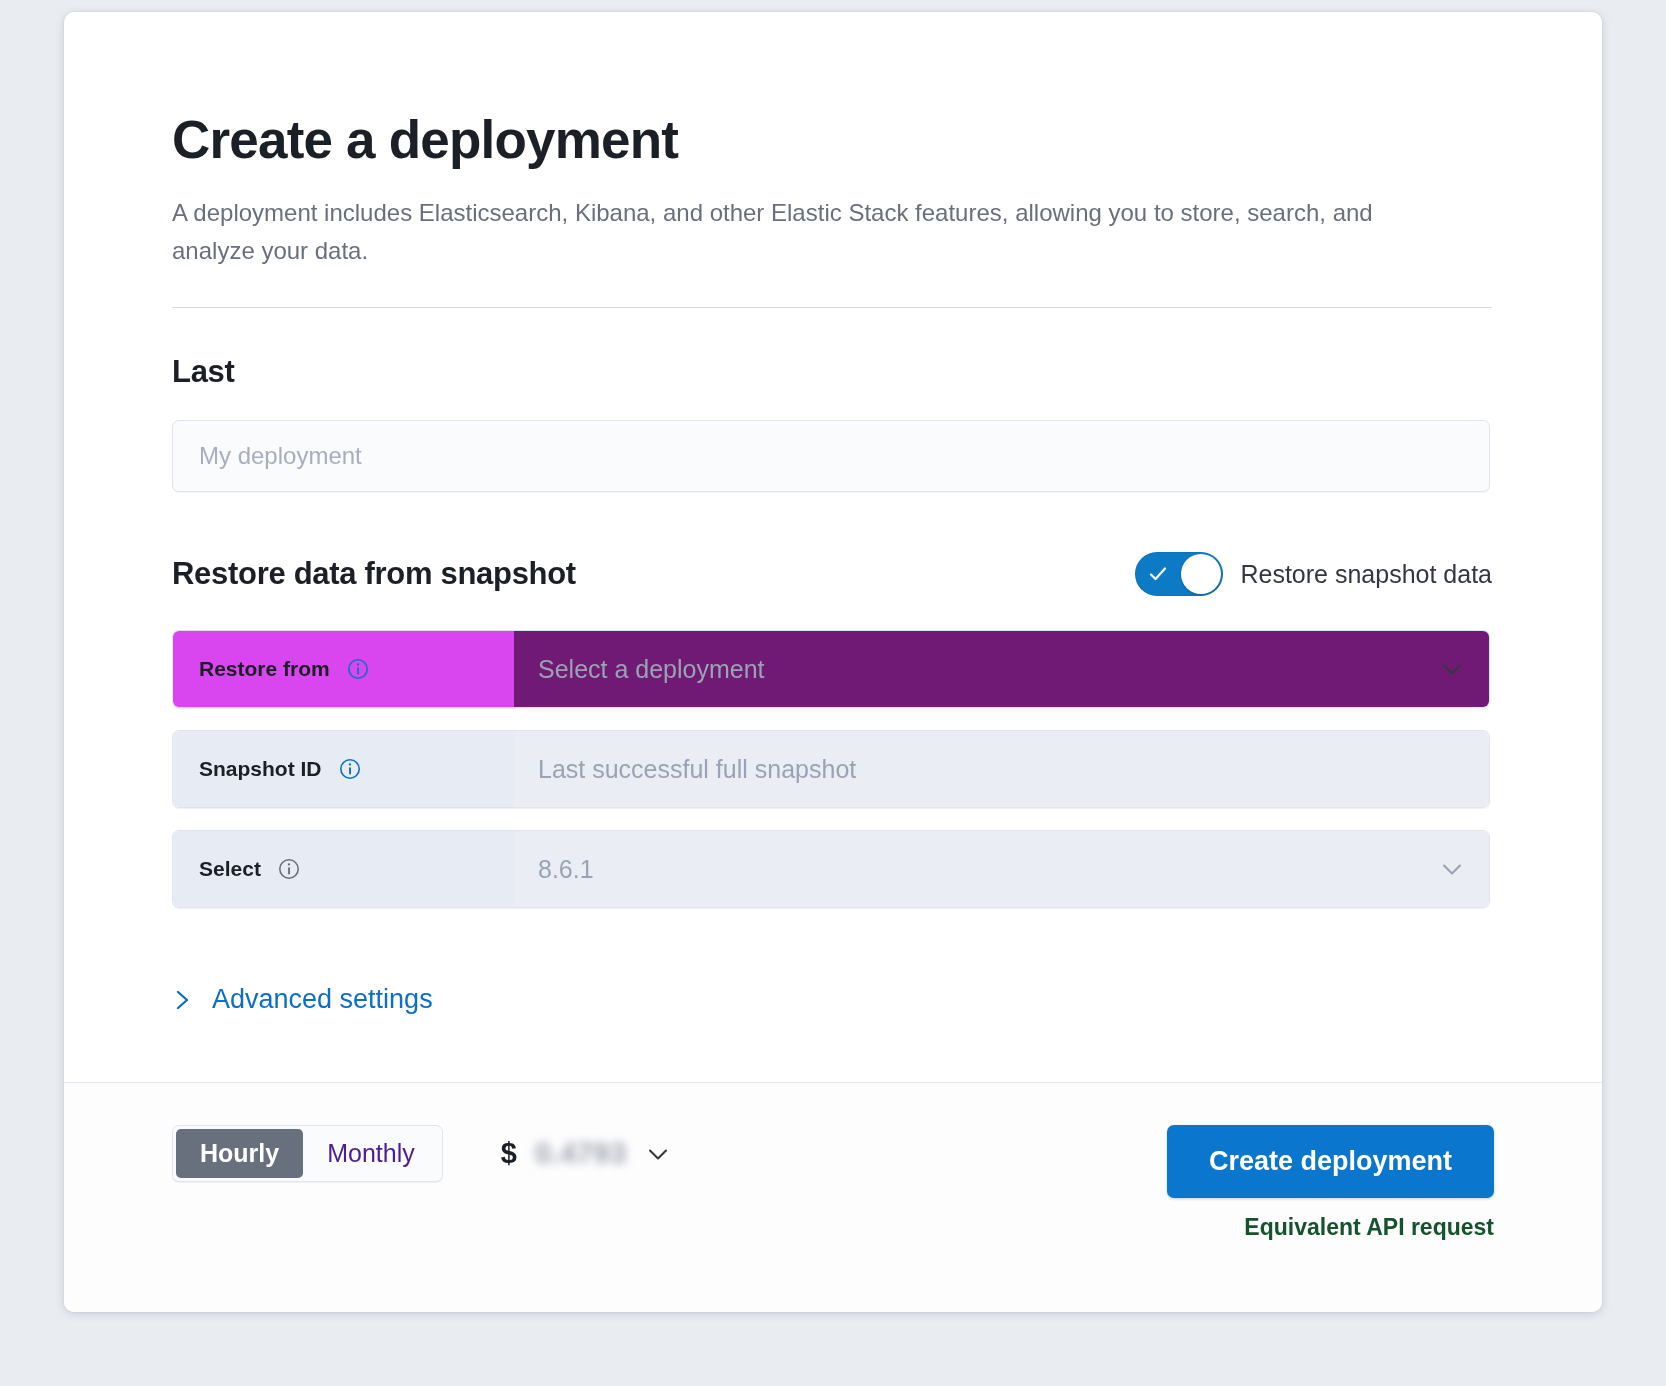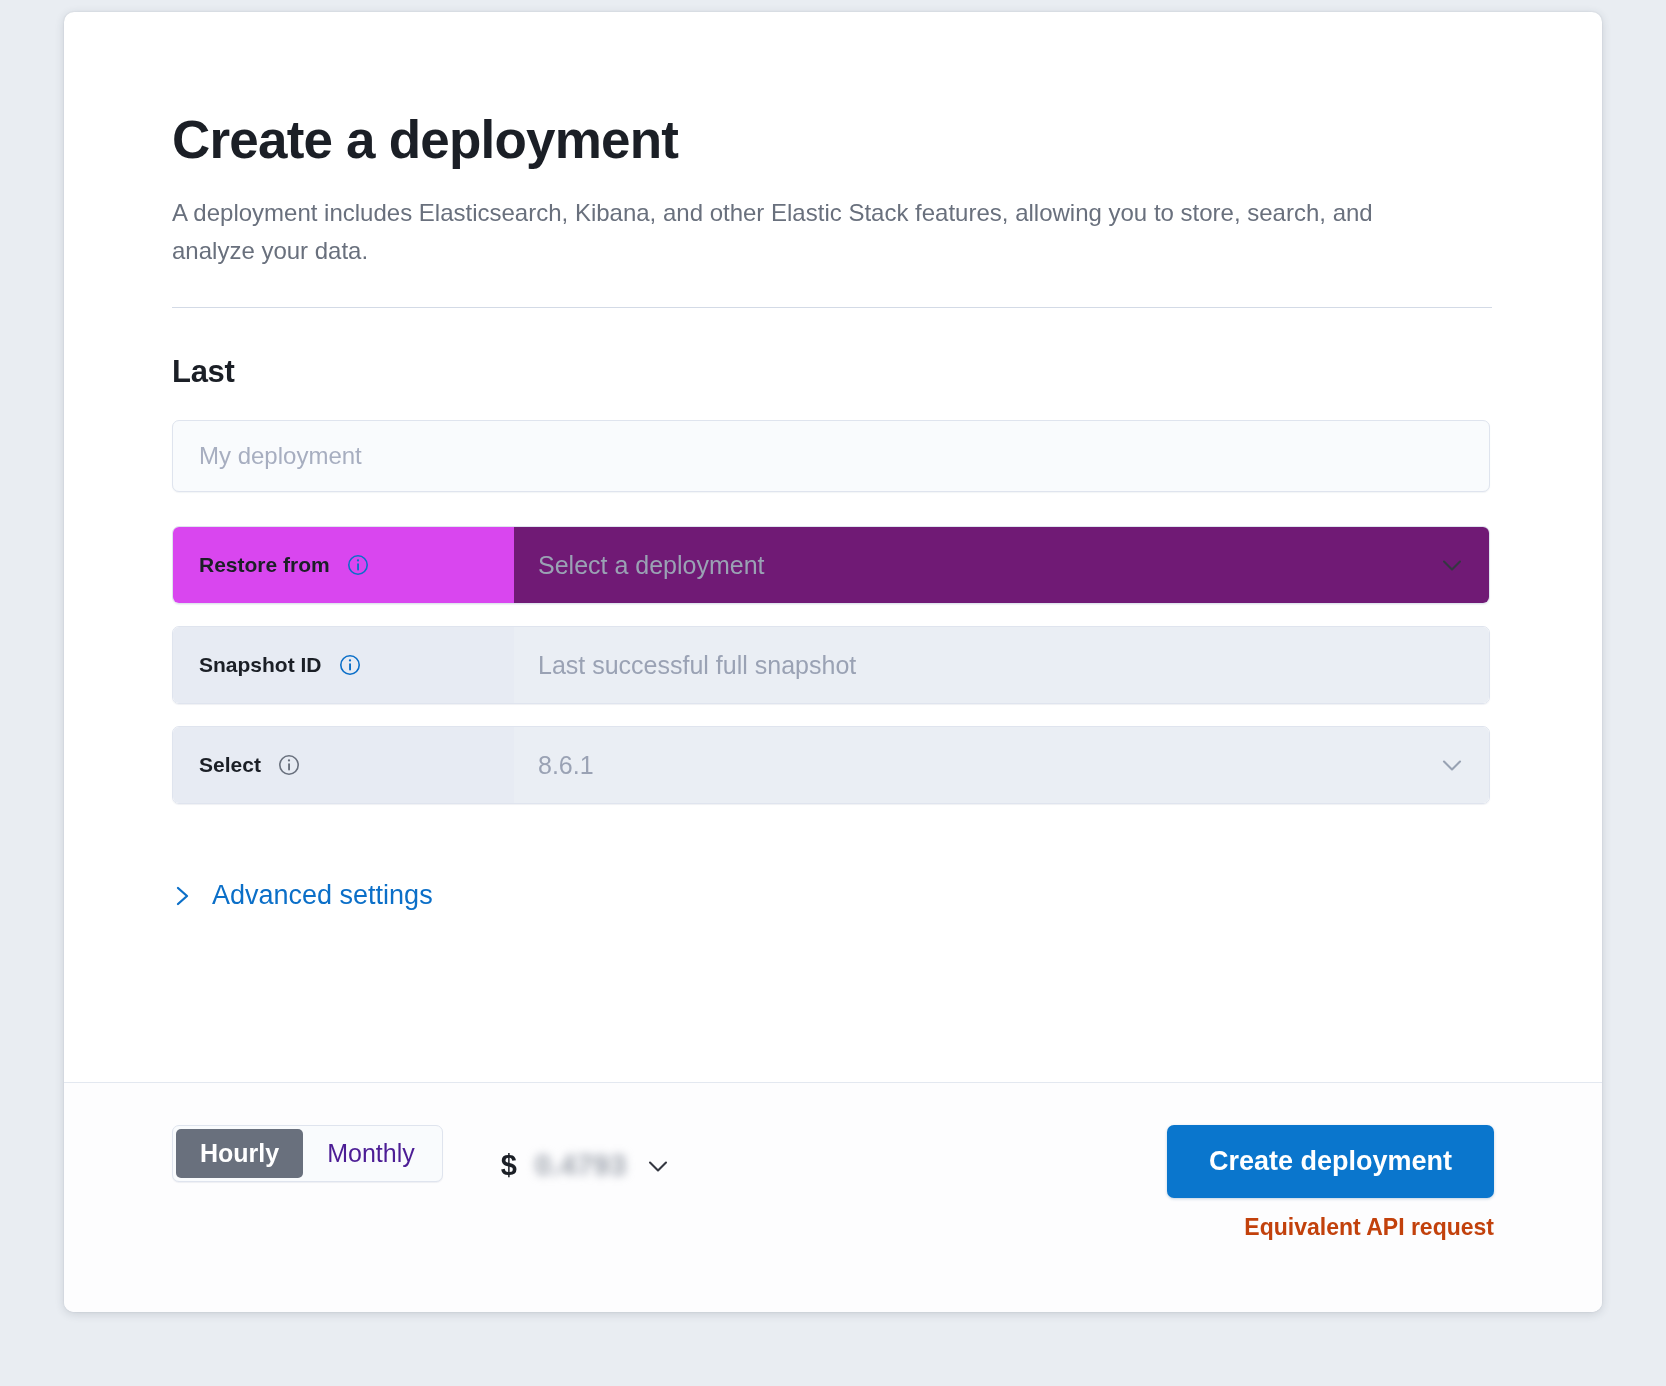--- a/index.html
+++ b/index.html
@@ -230,21 +230,21 @@
     background: #fdfdfe;
     position: relative;
     display: flex;
     align-items: flex-start;
     padding: 42px 108px 0 108px;
     box-sizing: border-box;
     justify-content: space-between;
   }
   .bottom-left {
     display: flex;
-    align-items: flex-end;
+    align-items: center;
     gap: 58px;
   }
   .seg {
     display: flex;
     background: #f9fbfd;
     border: 1px solid #dfe4ee;
     border-radius: 7px;
     padding: 3px;
     box-shadow: 0 1px 1px rgba(152,162,179,0.15);
   }
@@ -288,21 +288,21 @@
     color: #ffffff;
     font-size: 27px;
     font-weight: 700;
     border-radius: 7px;
     padding: 21px 42px;
     box-shadow: 0 1px 3px rgba(10,80,140,0.25);
     white-space: nowrap;
   }
   .api-link {
     font-size: 23px;
-    color: #c2410c;
+    color: #14532d;
     font-weight: 700;
   }
 </style>
 </head>
 <body>
 
 <div class="page">
   <div class="card">
 
     <div class="card-body">
@@ -312,20 +312,32 @@
         <p class="page-desc">A deployment includes Elasticsearch, Kibana, and other Elastic Stack features, allowing you to store, search, and analyze your data.</p>
         <div class="divider"></div>
 
         <div class="name-block">
           <h2 class="section-title">Last</h2>
           <div class="text-input">
             <span class="ph">My deployment</span>
           </div>
         </div>
 
+        <div class="restore-head">
+          <h2 class="section-title">Restore data from snapshot</h2>
+          <div class="toggle-wrap">
+            <div class="switch">
+              <svg class="check" viewBox="0 0 20 20">
+                <path d="M3 10.5 L7.5 15 L17 4.5" fill="none" stroke="#ffffff" stroke-width="2.2" stroke-linecap="round" stroke-linejoin="round"></path>
+              </svg>
+              <span class="knob"></span>
+            </div>
+            <span class="toggle-label">Restore snapshot data</span>
+          </div>
+        </div>
 
         <div class="form-row first">
           <div class="row-label">
             <span class="lbl">Restore from</span>
             <svg class="info-icon" viewBox="0 0 24 24">
               <circle cx="12" cy="12" r="9.2" fill="none" stroke="#0b6fc8" stroke-width="1.6"></circle>
               <circle cx="12" cy="7.4" r="1.15" fill="#0b6fc8"></circle>
               <rect x="11.1" y="10.2" width="1.9" height="7.2" rx="0.9" fill="#0b6fc8"></rect>
             </svg>
           </div>

